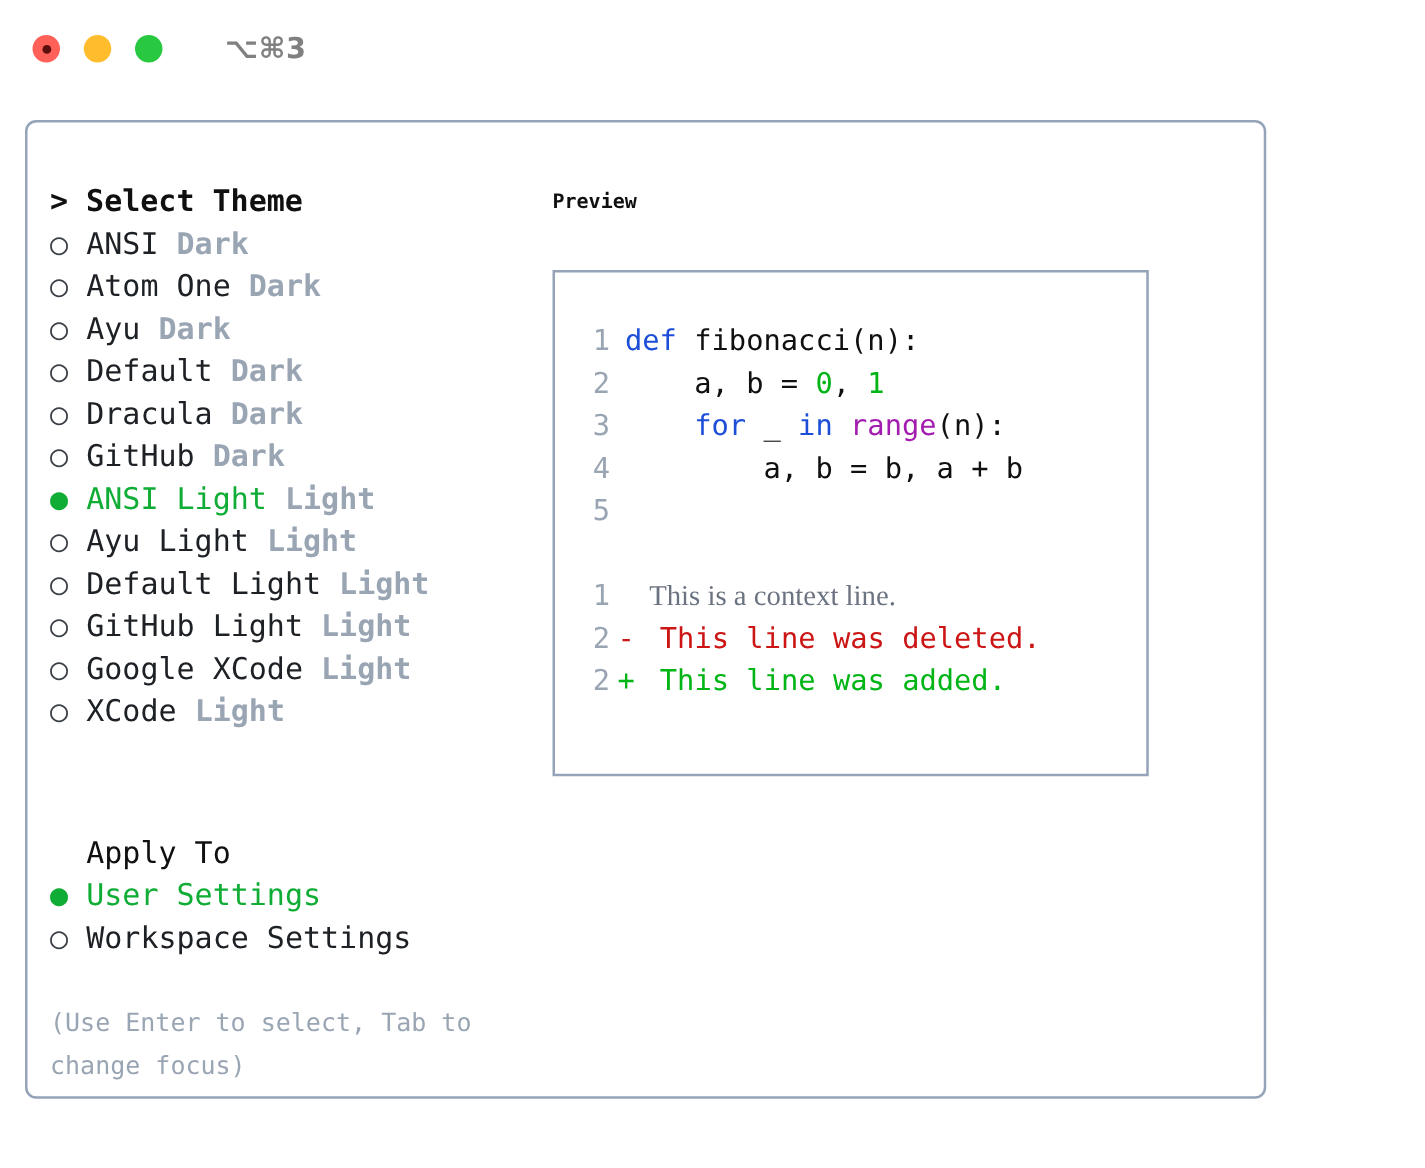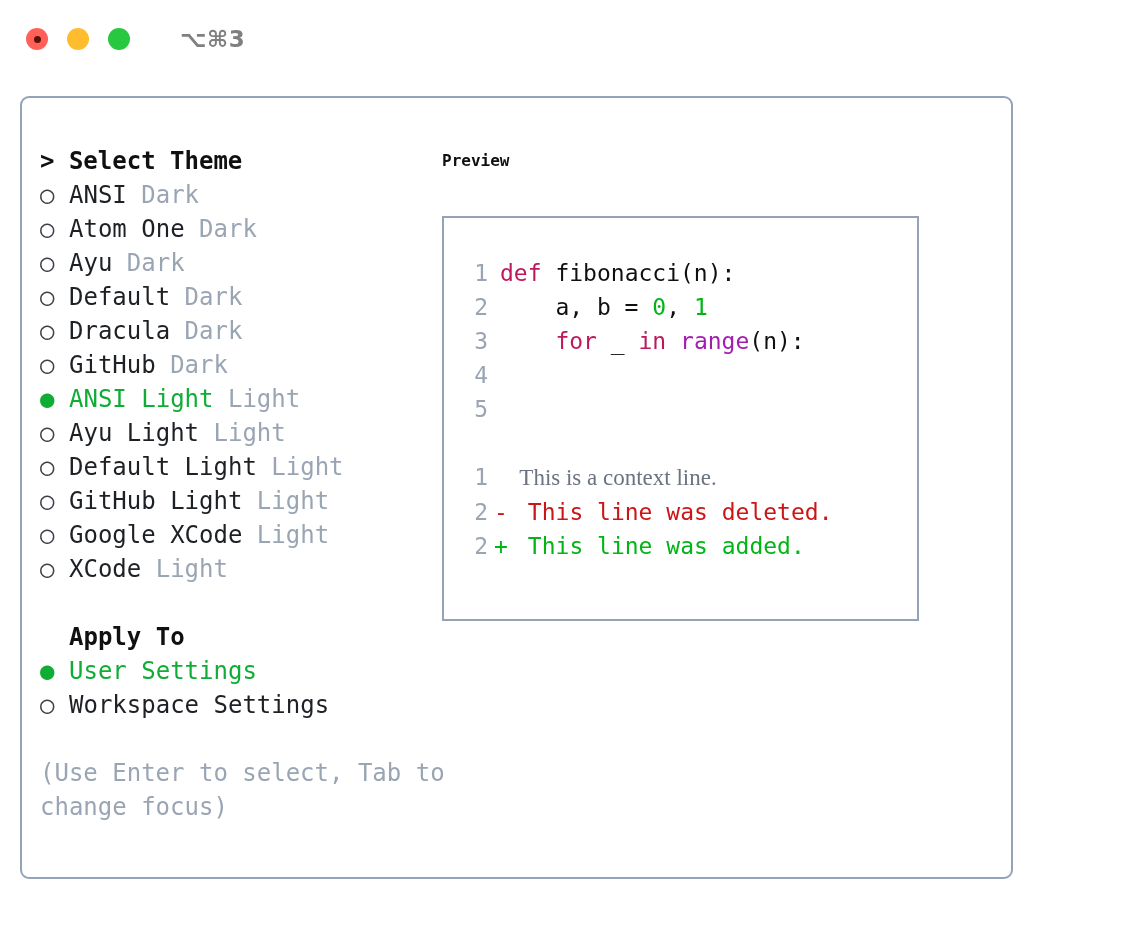--- a/index.html
+++ b/index.html
@@ -91,49 +91,50 @@
 
   
   .section-title {
     font-size: 24px;
     font-weight: bold;
     color: #101010;
     line-height: 34px;
     white-space: pre;
   }
   .section-title.plain {
-    font-weight: bold;
+    font-weight: normal;
     padding-left: 29px;
+    margin-top: 45px;
   }
   .opt-list { margin: 0; }
   .opt {
     display: flex;
     align-items: baseline;
     line-height: 34px;
     font-size: 24px;
     white-space: pre;
   }
   .opt-marker {
     width: 29px;
     flex: none;
     color: #3b3f46;
     font-size: 24px;
   }
   .opt.selected .opt-marker { color: #0fad35; }
   .opt-label { color: #1d2024; }
   .opt.selected .opt-label { color: #0fad35; }
-  .opt-meta { color: #9aa5b4; }
+  .opt-meta { color: #9aa5b4; font-weight: bold; }
   .opt-meta::before { content: " "; }
 
   .spacer-1 { height: 34px; }
   .spacer-2 { height: 34px; }
 
   .hint {
     color: #9aa5b4;
-    font-size: 24px;
+    font-size: 20px;
     line-height: 34px;
     width: 410px;
     padding-left: 0px;
     white-space: pre-wrap;
   }
 
   
   .preview-title {
     font-size: 16px;
     font-weight: bold;
@@ -158,21 +159,21 @@
     white-space: pre;
   }
   .ln {
     width: 26px;
     flex: none;
     text-align: right;
     color: #9aa5b4;
   }
   .code-text { padding-left: 12px; }
 
-  .tok-kw   { color: #be185d; }
+  .tok-kw   { color: #1d4ed8; }
   .tok-fn   { color: #a21caf; }
   .tok-num  { color: #00b515; }
   .tok-pln  { color: #101010; }
 
   .blank-line { height: 34px; }
 
   .diff-line { display: flex; align-items: baseline; font-size: 23px; line-height: 34px; white-space: pre; }
   .diff-sign { width: 26px; flex: none; text-align: center; }
   .diff-ctx  { color: #6b7280; font-family: Liberation Serif, serif; }
   .diff-del  { color: #cc1515; }
@@ -230,21 +231,21 @@
 
       <div class="col-right">
 
         <div class="preview-title">Preview</div>
 
         <div class="preview-box">
           <div id="code-block">
               <div class="code-line"><span class="ln">1</span><span class="code-text"><span class="tok-kw">def </span><span class="tok-pln">fibonacci(n):</span></span></div>
               <div class="code-line"><span class="ln">2</span><span class="code-text"><span class="tok-pln">    a, b = </span><span class="tok-num">0</span><span class="tok-pln">, </span><span class="tok-num">1</span></span></div>
               <div class="code-line"><span class="ln">3</span><span class="code-text"><span class="tok-pln">    </span><span class="tok-kw">for</span><span class="tok-pln"> _ </span><span class="tok-kw">in</span><span class="tok-pln"> </span><span class="tok-fn">range</span><span class="tok-pln">(n):</span></span></div>
-              <div class="code-line"><span class="ln">4</span></div>
+              <div class="code-line"><span class="ln">4</span><span class="code-text"><span class="tok-pln">        a, b = b, a + b</span></span></div>
               <div class="code-line"><span class="ln">5</span></div>
             </div>
           <div class="blank-line"></div>
           <div id="diff-block">
               <div class="diff-line"><span class="ln">1</span><span class="diff-sign diff-ctx"> </span><span class="diff-ctx"> This is a context line.</span></div>
               <div class="diff-line"><span class="ln">2</span><span class="diff-sign diff-del">-</span><span class="diff-del"> This line was deleted.</span></div>
               <div class="diff-line"><span class="ln">2</span><span class="diff-sign diff-add">+</span><span class="diff-add"> This line was added.</span></div>
             </div>
         </div>
 

